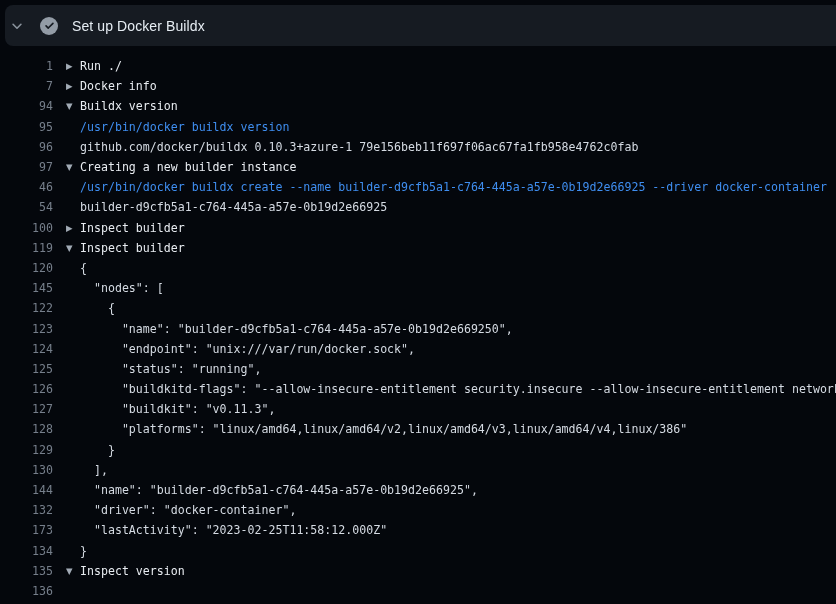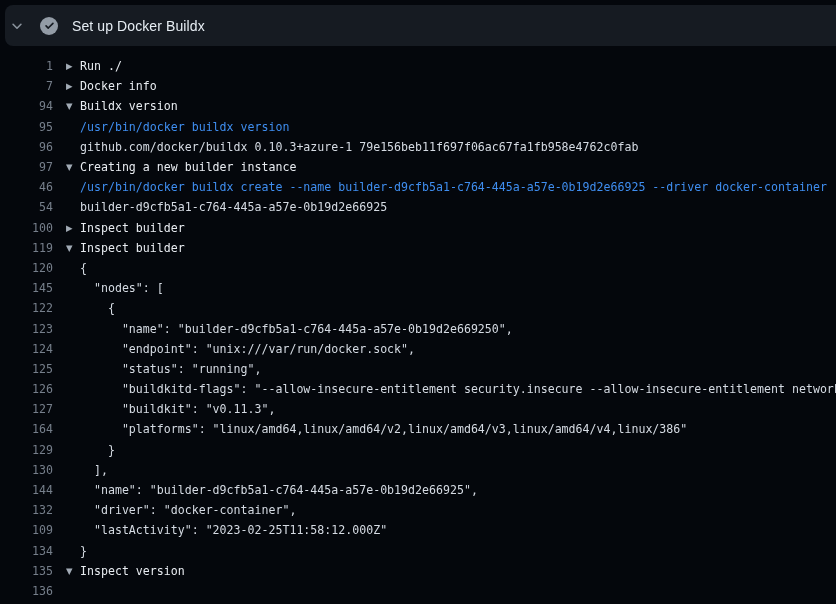--- a/index.html
+++ b/index.html
@@ -181,21 +181,21 @@
     <span class="line-num">126</span>
     <span class="marker"></span>
     <span class="line-text output">      "buildkitd-flags": "--allow-insecure-entitlement security.insecure --allow-insecure-entitlement network.host",</span>
   </div>
     <div class="log-row">
     <span class="line-num">127</span>
     <span class="marker"></span>
     <span class="line-text output">      "buildkit": "v0.11.3",</span>
   </div>
     <div class="log-row">
-    <span class="line-num">164</span>
+    <span class="line-num">128</span>
     <span class="marker"></span>
     <span class="line-text output">      "platforms": "linux/amd64,linux/amd64/v2,linux/amd64/v3,linux/amd64/v4,linux/386"</span>
   </div>
     <div class="log-row">
     <span class="line-num">129</span>
     <span class="marker"></span>
     <span class="line-text output">    }</span>
   </div>
     <div class="log-row">
     <span class="line-num">130</span>
@@ -206,21 +206,21 @@
     <span class="line-num">144</span>
     <span class="marker"></span>
     <span class="line-text output">  "name": "builder-d9cfb5a1-c764-445a-a57e-0b19d2e66925",</span>
   </div>
     <div class="log-row">
     <span class="line-num">132</span>
     <span class="marker"></span>
     <span class="line-text output">  "driver": "docker-container",</span>
   </div>
     <div class="log-row">
-    <span class="line-num">109</span>
+    <span class="line-num">173</span>
     <span class="marker"></span>
     <span class="line-text output">  "lastActivity": "2023-02-25T11:58:12.000Z"</span>
   </div>
     <div class="log-row">
     <span class="line-num">134</span>
     <span class="marker"></span>
     <span class="line-text output">}</span>
   </div>
     <div class="log-row">
     <span class="line-num">135</span>

